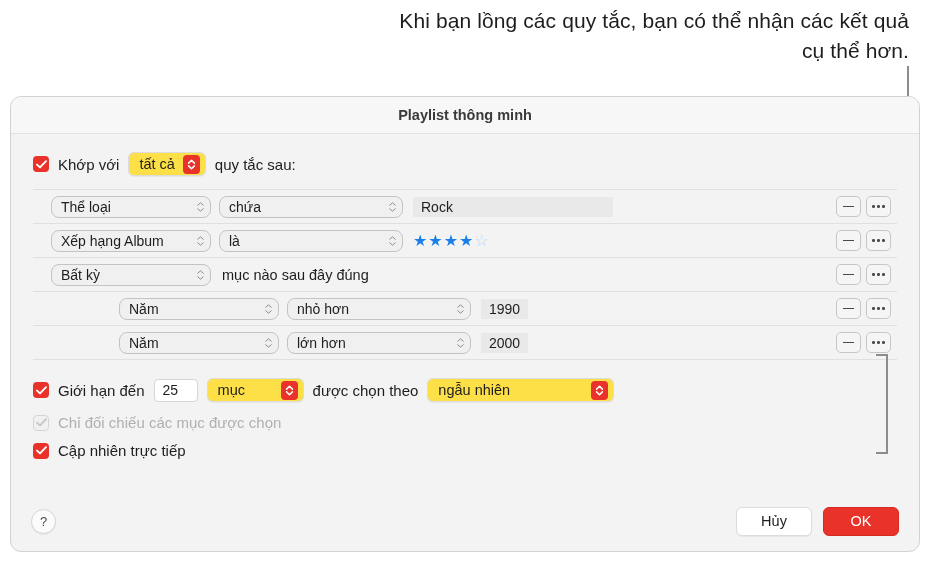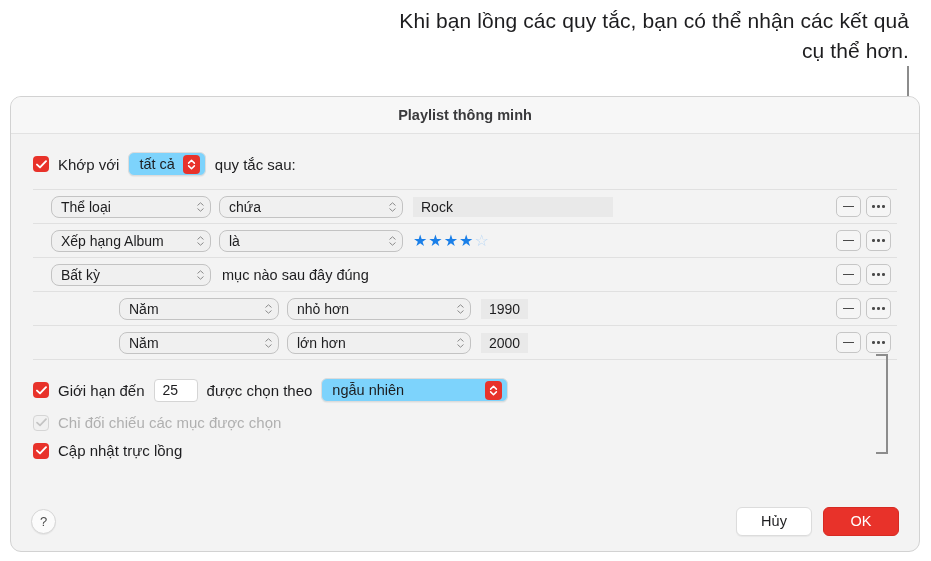--- a/index.html
+++ b/index.html
@@ -79,21 +79,21 @@
     flex: 0 0 auto;
     box-sizing: border-box;
   }
   .checkbox svg { display: block; }
   .checkbox.disabled {
     background: #f1f1f1;
     border: 1px solid #d5d5d5;
   }
 
   .popup {
-    background: #7dd3fc;
+    background: #fde047;
     border: 1px solid #dcdcdc;
     border-radius: 6px;
     height: 24px;
     display: inline-flex;
     align-items: center;
     padding: 0 5px 0 10px;
     font-size: 14.5px;
     color: #1d1d1f;
     box-sizing: border-box;
     box-shadow: 0 1px 1px rgba(0,0,0,.05);
@@ -523,20 +523,29 @@
     </div>
 
     <div class="opt-row limit">
       <span class="checkbox">
         <svg width="11" height="9" viewBox="0 0 11 9">
             <path d="M1 4.6 L4 7.4 L10 1.2" stroke="#fff" stroke-width="1.9" fill="none" stroke-linecap="round" stroke-linejoin="round"></path>
           </svg>
       </span>
       <span>Giới hạn đến</span>
       <span class="textfield white" style="width:44px">25</span>
+      <span class="popup" style="width:97px;justify-content:space-between">
+        <span>mục</span>
+        <span class="stepper-red">
+          <svg width="9" height="13" viewBox="0 0 9 13">
+              <path d="M1.6 5.1 L4.5 2.2 L7.4 5.1" stroke="#fff" stroke-width="1.5" fill="none" stroke-linecap="round" stroke-linejoin="round"></path>
+              <path d="M1.6 7.9 L4.5 10.8 L7.4 7.9" stroke="#fff" stroke-width="1.5" fill="none" stroke-linecap="round" stroke-linejoin="round"></path>
+            </svg>
+        </span>
+      </span>
       <span>được chọn theo</span>
       <span class="popup" style="width:187px;justify-content:space-between">
         <span>ngẫu nhiên</span>
         <span class="stepper-red">
           <svg width="9" height="13" viewBox="0 0 9 13">
               <path d="M1.6 5.1 L4.5 2.2 L7.4 5.1" stroke="#fff" stroke-width="1.5" fill="none" stroke-linecap="round" stroke-linejoin="round"></path>
               <path d="M1.6 7.9 L4.5 10.8 L7.4 7.9" stroke="#fff" stroke-width="1.5" fill="none" stroke-linecap="round" stroke-linejoin="round"></path>
             </svg>
         </span>
       </span>
@@ -550,21 +559,21 @@
       </span>
       <span>Chỉ đối chiếu các mục được chọn</span>
     </div>
 
     <div class="opt-row live">
       <span class="checkbox">
         <svg width="11" height="9" viewBox="0 0 11 9">
             <path d="M1 4.6 L4 7.4 L10 1.2" stroke="#fff" stroke-width="1.9" fill="none" stroke-linecap="round" stroke-linejoin="round"></path>
           </svg>
       </span>
-      <span>Cập nhật trực lồng</span>
+      <span>Cập nhiên trực tiếp</span>
     </div>
 
   </div>
 
   <div class="footer">
     <span class="help-btn">?</span>
     <span class="grow"></span>
     <span class="btn cancel">Hủy</span>
     <span class="btn ok">OK</span>
   </div>

